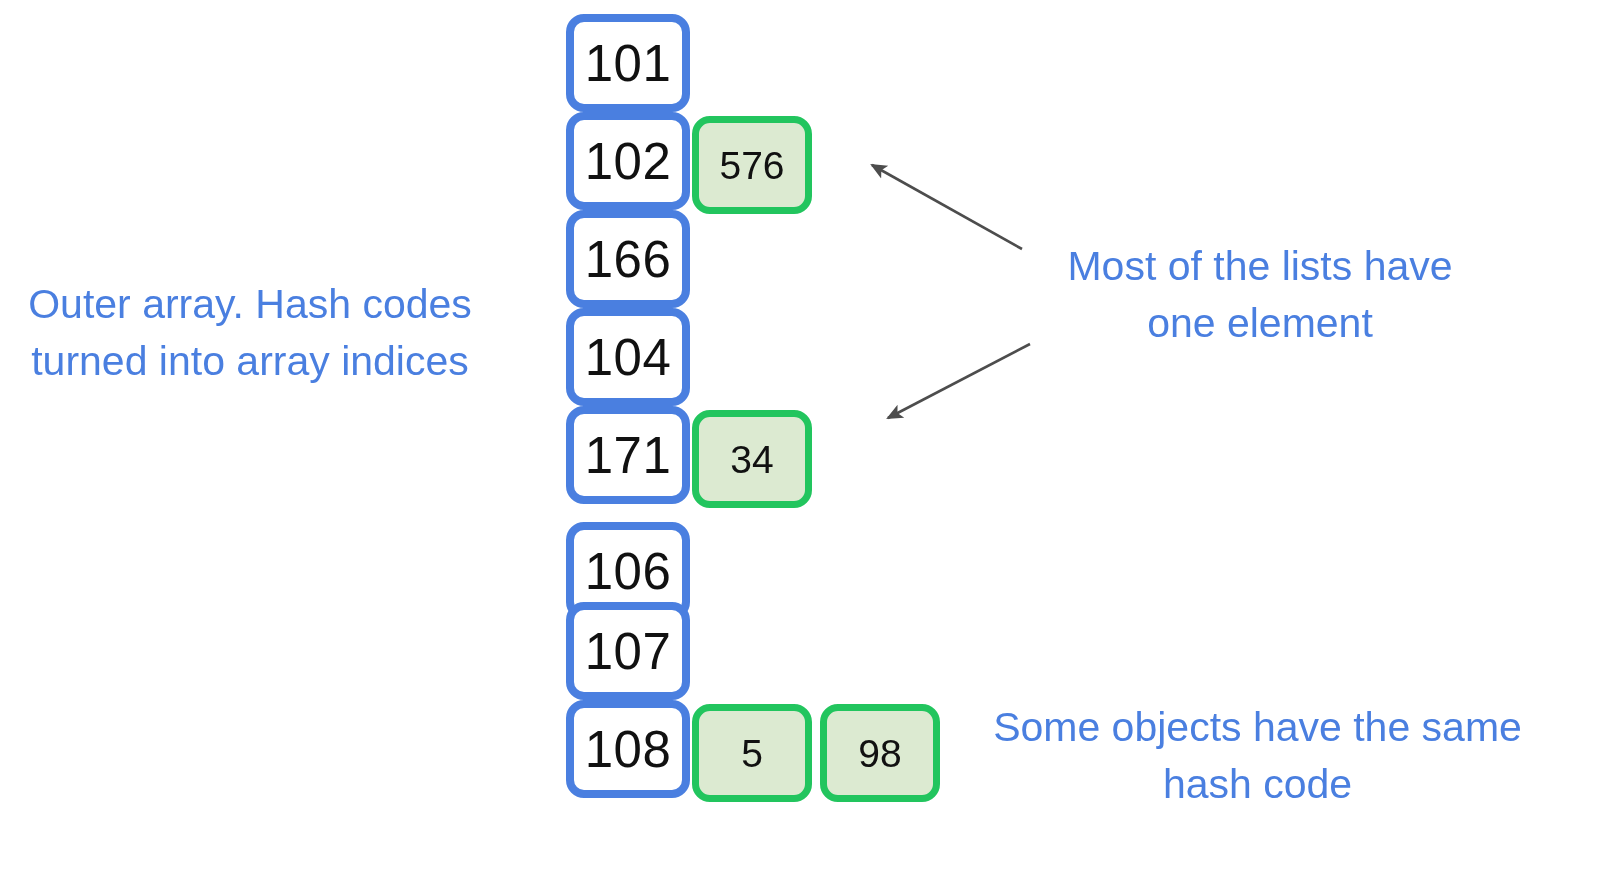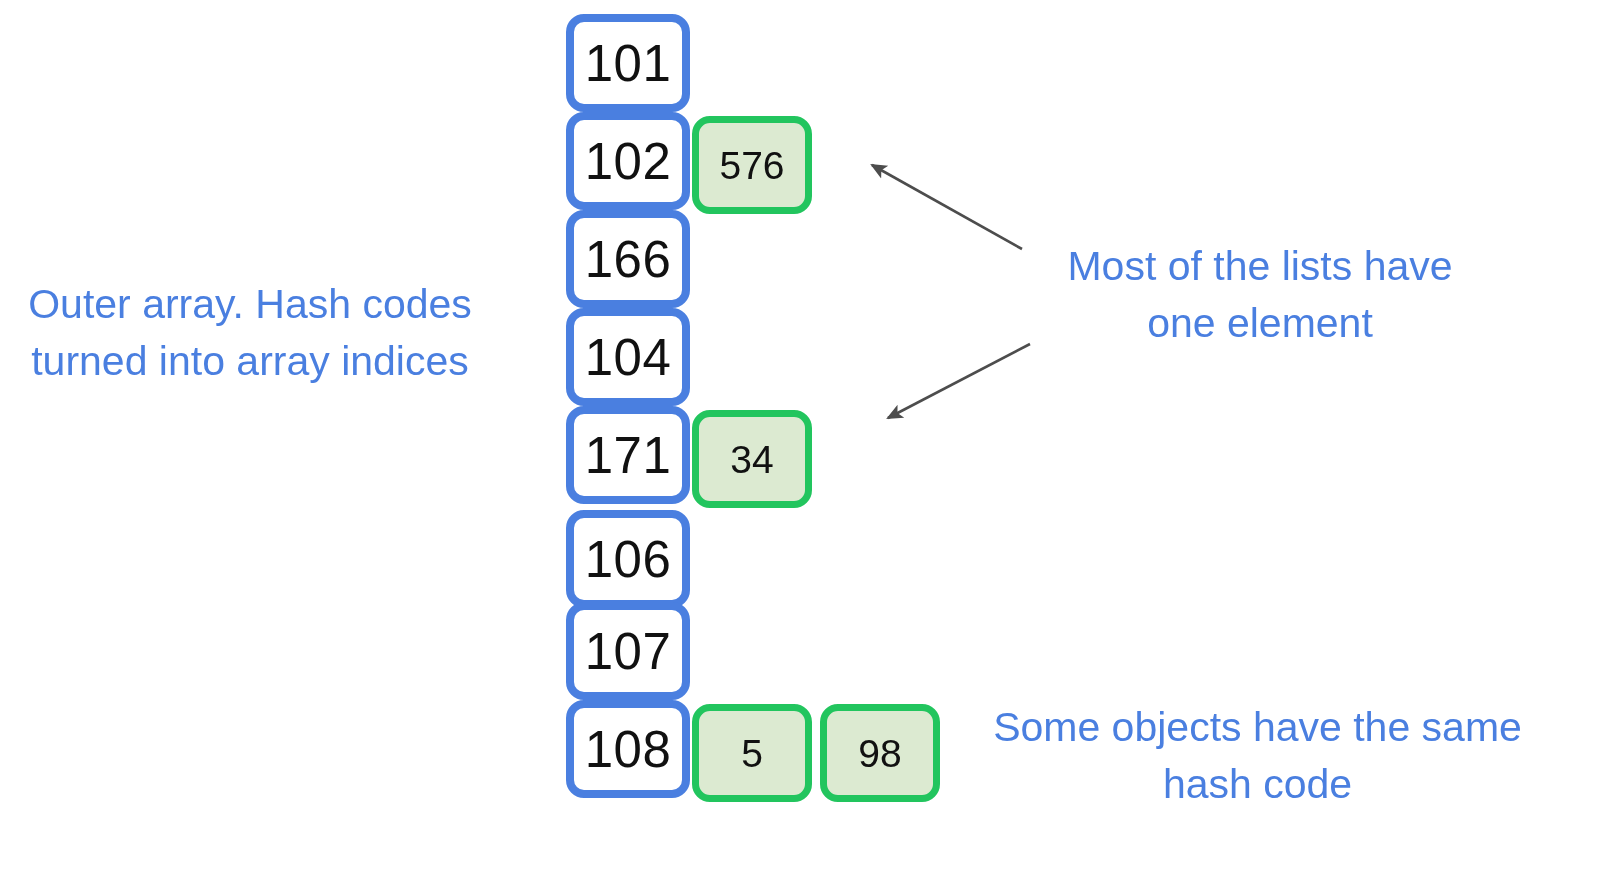--- a/index.html
+++ b/index.html
@@ -158,21 +158,21 @@
       <div class="bucket-cell">
         <span class="bucket-label">171</span>
       </div>
       <div class="chain">
         <div class="chain-cell">
           <span class="chain-label">34</span>
         </div>
       </div>
     </div>
 
-    <div class="bucket-row" style="top:496px;">
+    <div class="bucket-row" style="top:508px;">
       <div class="bucket-cell">
         <span class="bucket-label">106</span>
       </div>
     </div>
 
     <div class="bucket-row" style="top:588px;text-align:center;">
       <div class="bucket-cell">
         <span class="bucket-label">107</span>
       </div>
     </div>

